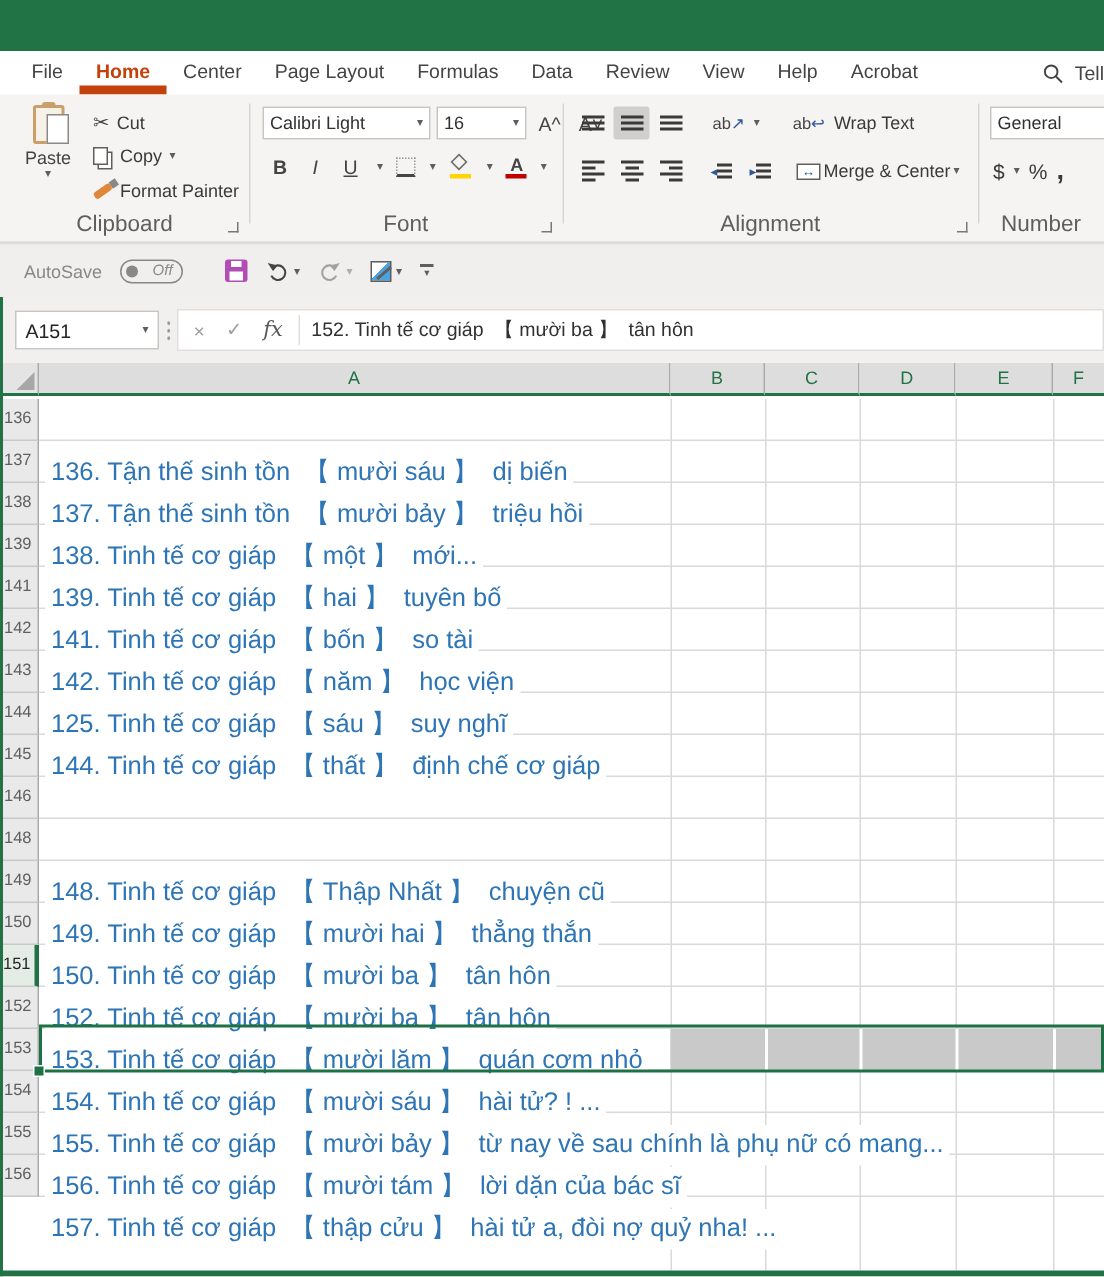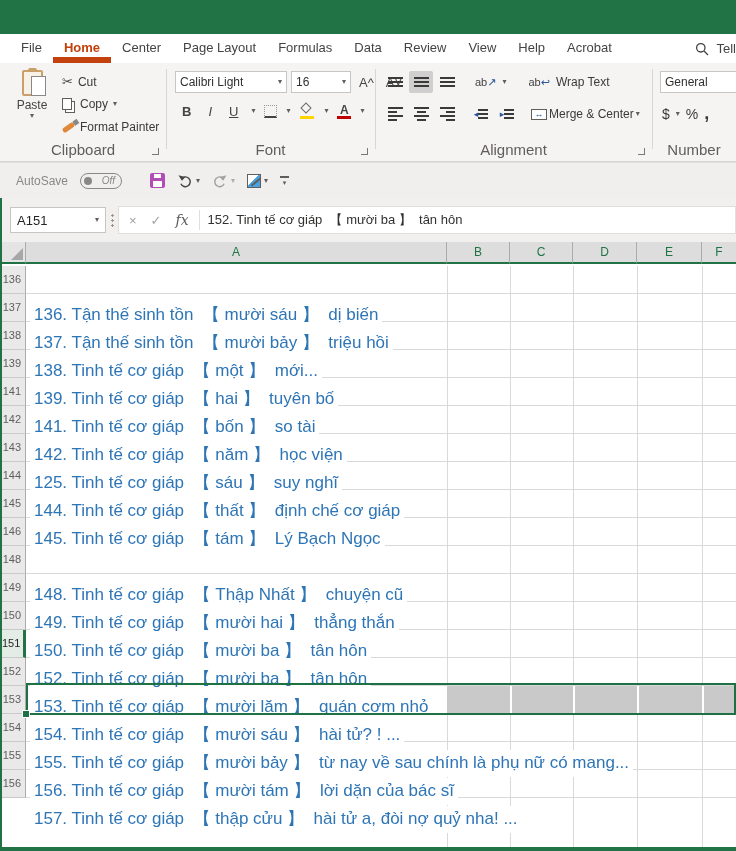--- a/index.html
+++ b/index.html
@@ -386,21 +386,20 @@
   <div class="grow">
       <div class="rh">143</div>
       <span class="ct">125. Tinh tế cơ giáp  【 sáu 】  suy nghĩ</span>
     </div>
   <div class="grow">
       <div class="rh">144</div>
       <span class="ct">144. Tinh tế cơ giáp  【 thất 】  định chế cơ giáp</span>
     </div>
   <div class="grow">
       <div class="rh">145</div>
-      <span class="ct">145. Tinh tế cơ giáp  【 tám 】  Lý Bạch Ngọc</span>
     </div>
   <div class="grow">
       <div class="rh">146</div>
     </div>
   <div class="grow">
       <div class="rh">148</div>
       <span class="ct">148. Tinh tế cơ giáp  【 Thập Nhất 】  chuyện cũ</span>
     </div>
   <div class="grow">
       <div class="rh">149</div>

